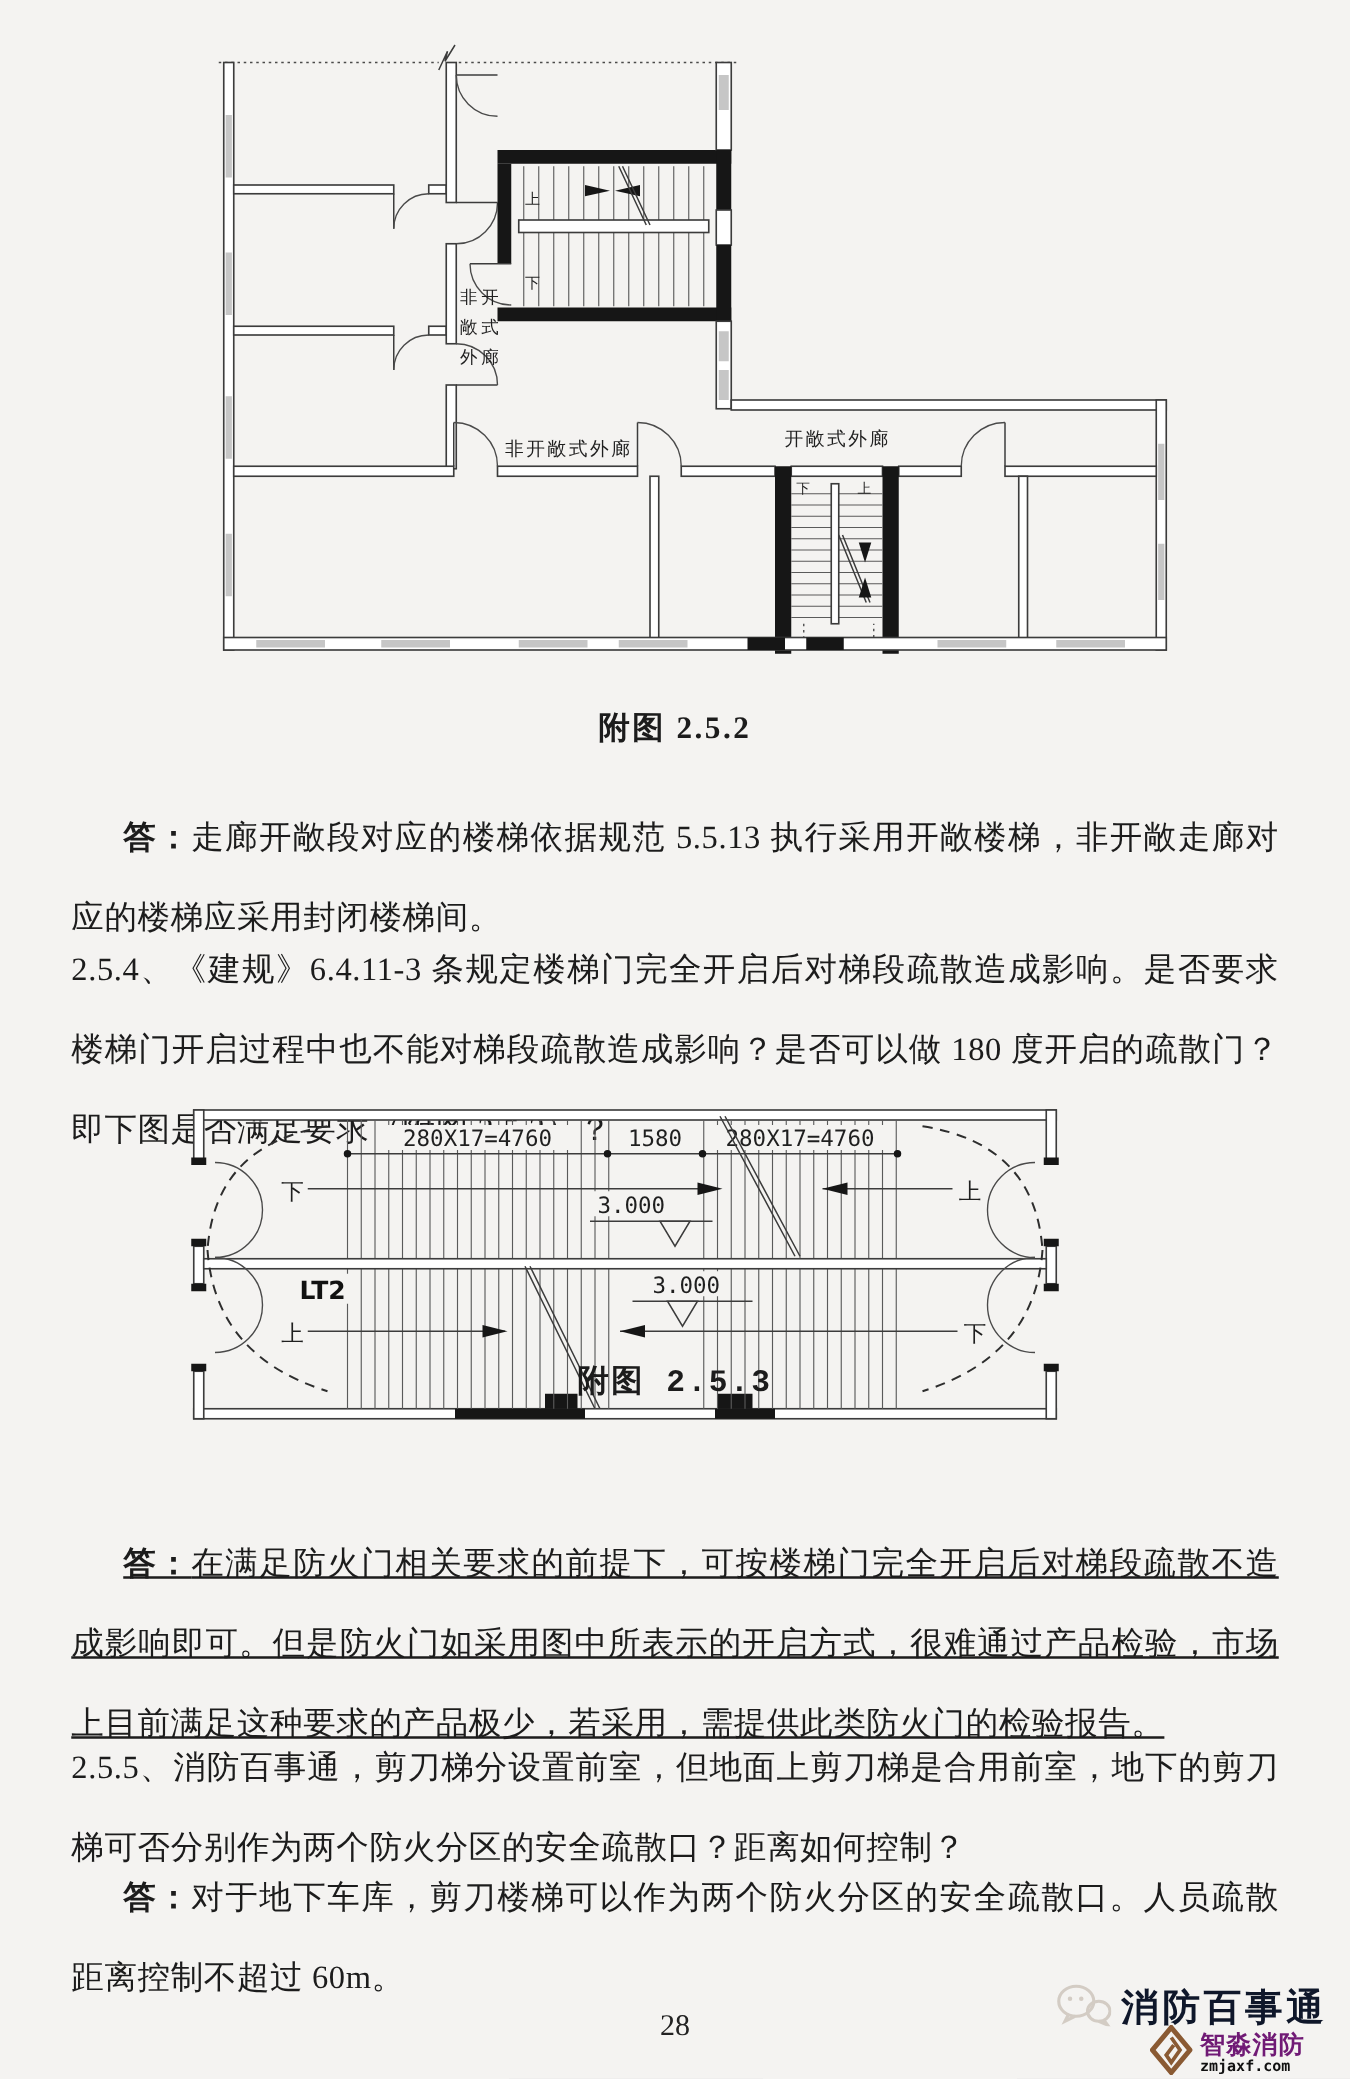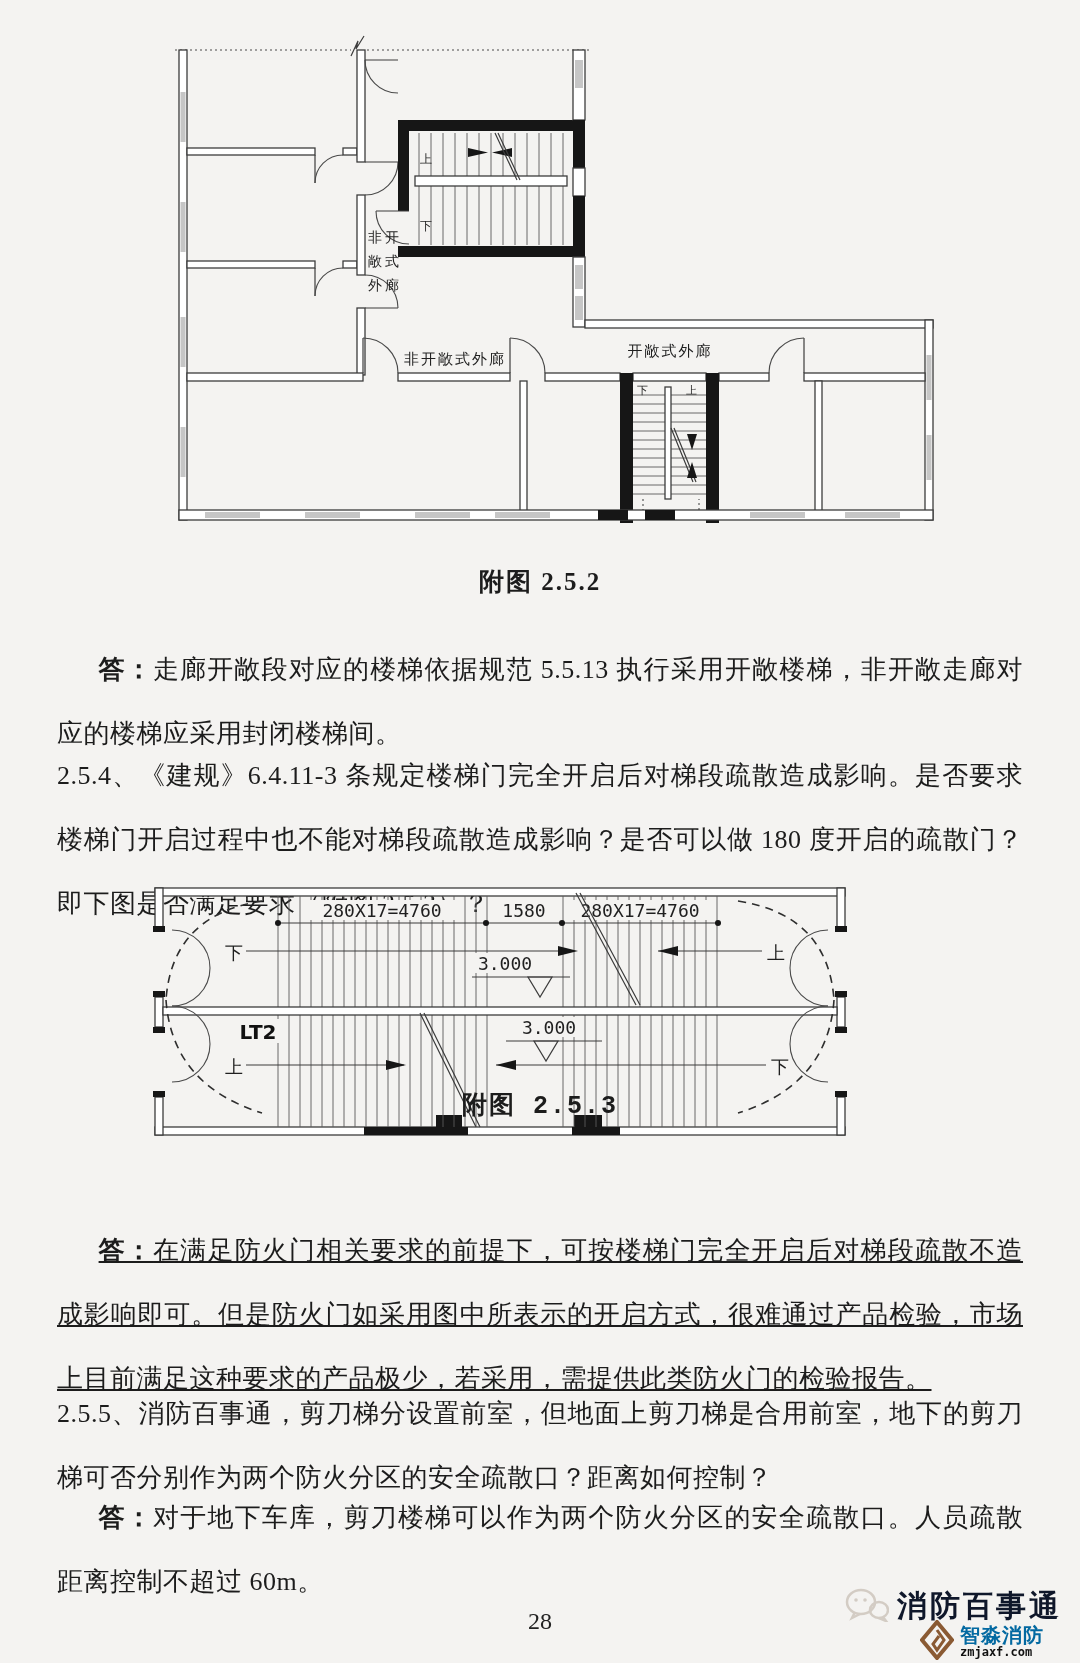--- a/index.html
+++ b/index.html
@@ -22,21 +22,21 @@
   svg .arc{stroke:#4a4a4a;stroke-width:1.1;fill:none;}
   svg .cjk{font-family:"Liberation Serif",serif;fill:#1f1f1f;}
   svg .dim{font-family:"DejaVu Sans Mono",monospace;fill:#1f1f1f;}
   svg .whitebg{fill:#f4f3f1;stroke:none;}
   #page-number{position:absolute;top:1608px;left:0;width:1080px;text-align:center;
                font-size:24px;font-family:Liberation Serif, serif;color:#222;}
   #watermark{position:absolute;top:1586px;left:845px;display:flex;align-items:center;gap:8px;}
   #watermark .wm-text{font-size:30px;color:#0f172a;letter-spacing:3px;font-weight:600;}
   #brand{position:absolute;top:1620px;left:920px;display:flex;align-items:center;gap:6px;}
   #brand .brand-col{display:flex;flex-direction:column;line-height:1.05;}
-  #brand .brand-name{font-size:20px;font-weight:bold;color:#0369a1;letter-spacing:1px;}
+  #brand .brand-name{font-size:20px;font-weight:bold;color:#701a75;letter-spacing:1px;}
   #brand .brand-site{font-size:12px;font-weight:bold;color:#111;
                      font-family:"DejaVu Sans Mono",monospace;}
 </style>
 </head>
 <body>
 
 <div id="page">
 
   <div class="figwrap" style="top:30px;left:165px;">
     <svg width="780" height="498" viewBox="0 0 780 498">

